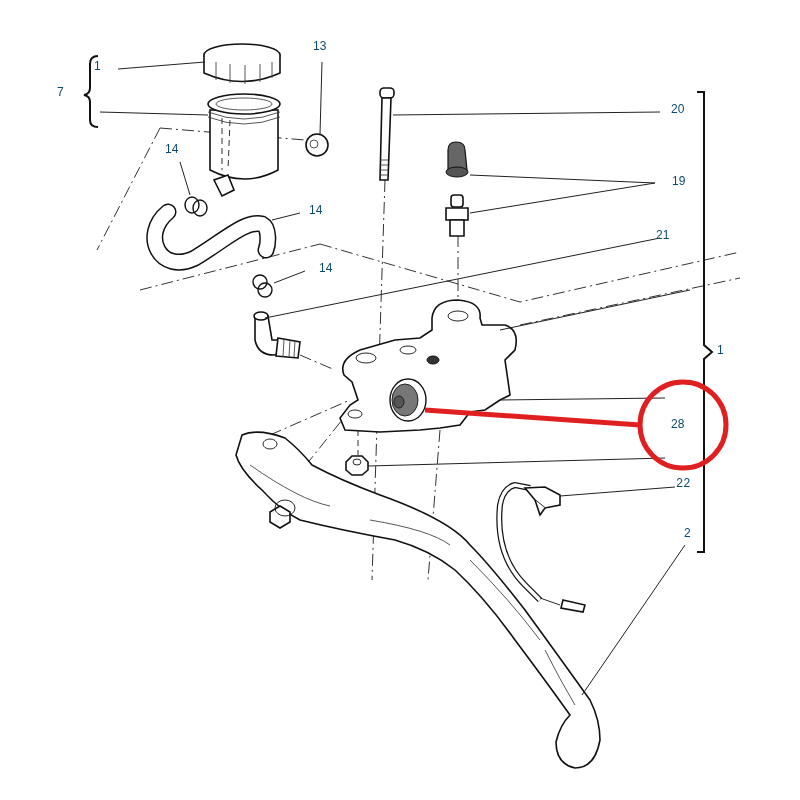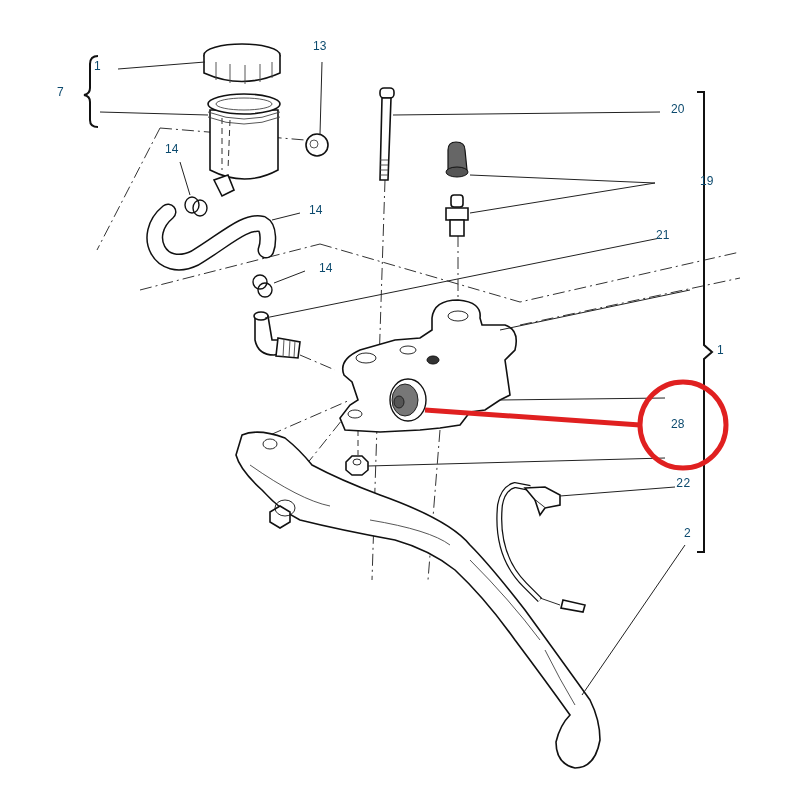--- a/index.html
+++ b/index.html
@@ -159,19 +159,19 @@
     </g>
   </svg>
 
   <span class="lbl" style="left:94px;top:60px;">1</span>
   <span class="lbl" style="left:57px;top:86px;">7</span>
   <span class="lbl" style="left:313px;top:40px;">13</span>
   <span class="lbl" style="left:165px;top:143px;">14</span>
   <span class="lbl" style="left:309px;top:204px;">14</span>
   <span class="lbl" style="left:319px;top:262px;">14</span>
   <span class="lbl" style="left:671px;top:103px;text-align:center;">20</span>
-  <span class="lbl" style="left:672px;top:175px;margin-left:28px;">19</span>
+  <span class="lbl" style="left:672px;top:175px;">19</span>
   <span class="lbl" style="left:656px;top:229px;">21</span>
   <span class="lbl" style="left:717px;top:344px;">1</span>
   <span class="lbl" style="left:671px;top:418px;">28</span>
   <span class="lbl" style="left:676px;top:478px;font-family:Liberation Mono, monospace;">22</span>
   <span class="lbl" style="left:684px;top:527px;">2</span>
 </div>
 
 </body></html>

